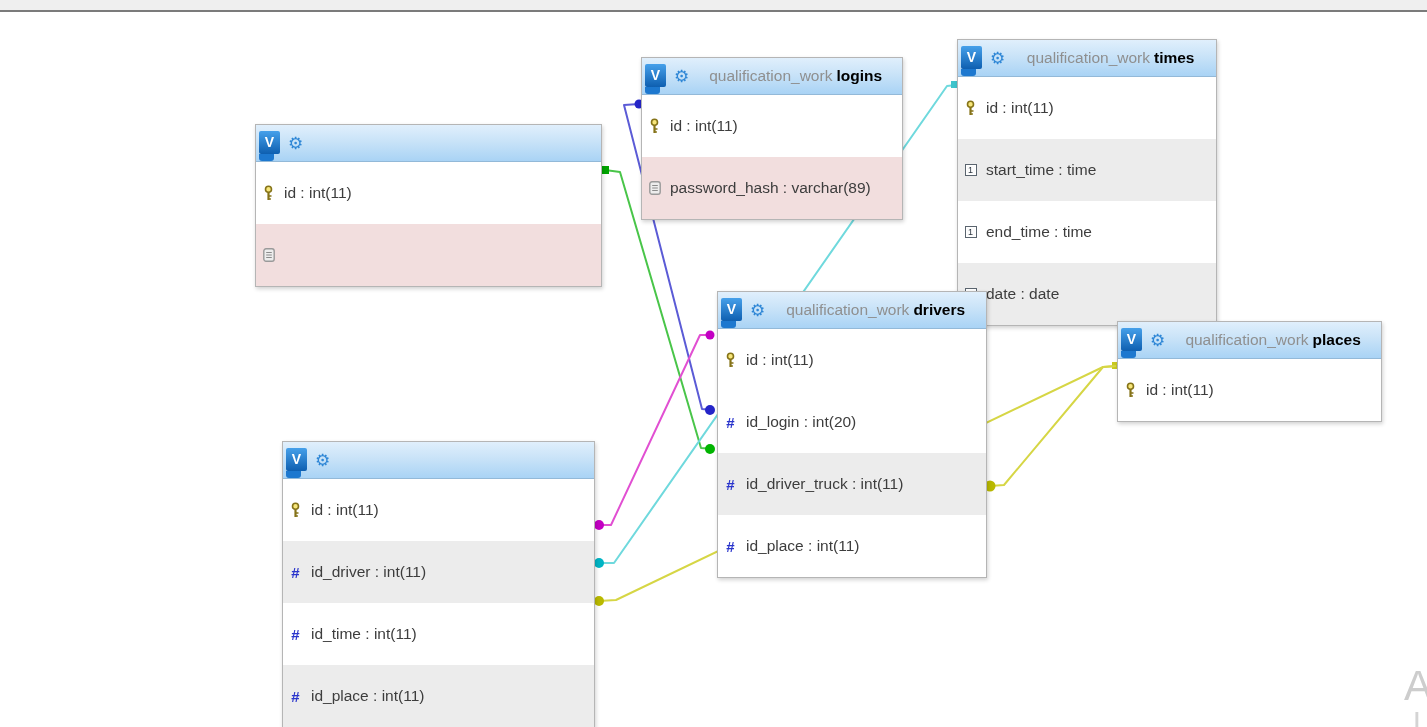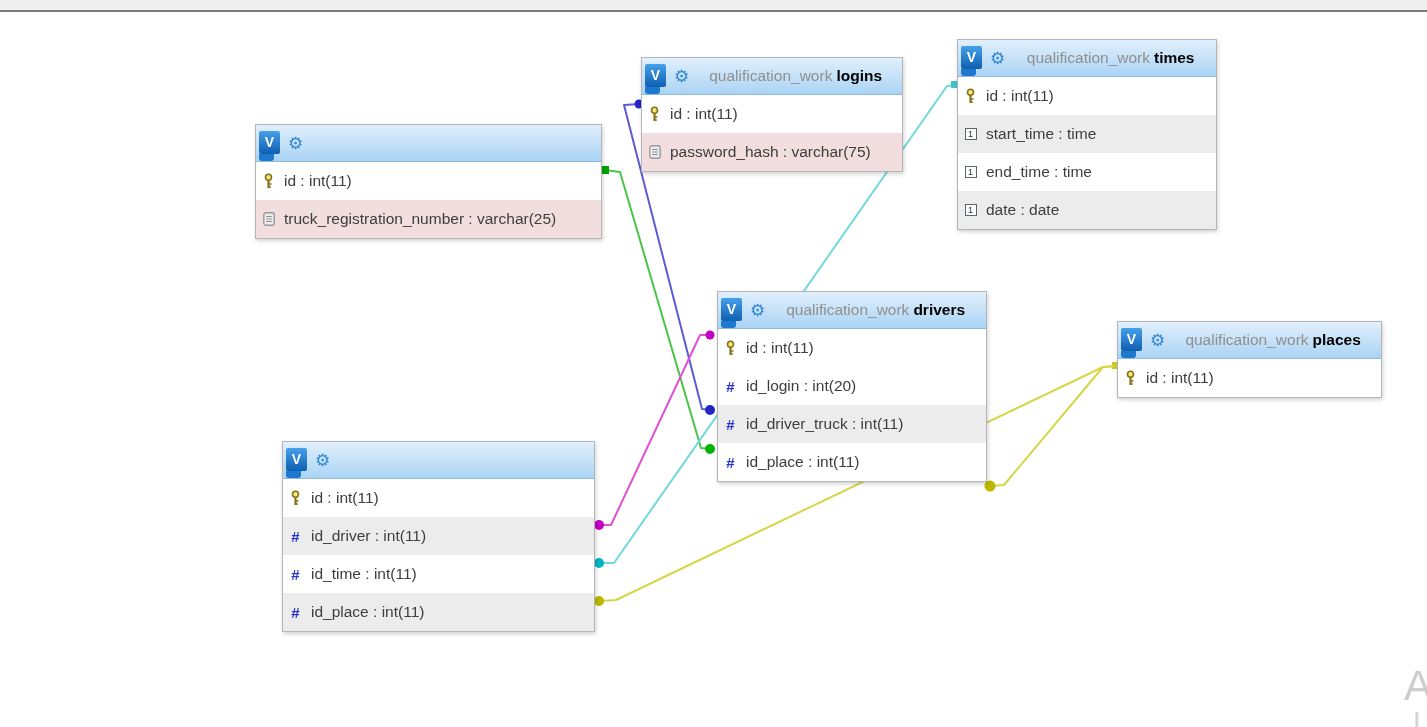--- a/index.html
+++ b/index.html
@@ -26,21 +26,21 @@
     border-bottom:1px solid #93b9d8;cursor:move;position:relative;}
   .vicon{width:21px;height:23px;margin-top:-2px;background:linear-gradient(180deg,#46a0ea,#0e5fb0);
     border-radius:2px;color:#fff;font-weight:bold;font-size:14px;line-height:23px;text-align:center;
     position:relative;flex:0 0 auto;cursor:pointer;}
   .vicon::after{content:"";position:absolute;left:0;top:23px;width:15px;height:7px;
     background:#1d78cf;border-radius:0 0 3px 3px;}
   .gear{color:#2f87d6;font-size:17px;line-height:17px;cursor:pointer;flex:0 0 auto;}
   .hd-text{flex:1;text-align:center;font-size:15.5px;white-space:nowrap;overflow:hidden;}
   .db{color:#8f8f8f;}
   .tn{color:#000;font-weight:bold;margin-left:4px;text-align:center;}
-  .frow{height:38px;display:flex;align-items:center;gap:9px;padding:0 6px;
+  .frow{height:38px;display:flex;align-items:center;gap:9px;padding:12px 6px;
     background:var(--row-plain);white-space:nowrap;}
   .frow.alt{background:var(--row-alt);}
   .frow.pink{background:var(--row-pink);}
   .fic{width:13px;display:inline-flex;justify-content:center;align-items:center;flex:0 0 auto;}
   .ic-hash{font-weight:bold;color:#2a35cc;font-size:15px;}
   .ic-cal{box-sizing:border-box;width:12px;height:12px;border:1px solid #5a646e;background:#fbfbfb;
     display:inline-flex;align-items:center;justify-content:center;
     font-size:9px;line-height:9px;color:#2d3742;box-shadow:inset 0 0 0 1px #ffffff;}
   .flabel{font-size:15.5px;color:#3d3d3d;}
   .wm{position:absolute;color:#cdcdcd;z-index:0;}
@@ -91,21 +91,20 @@
         </span>
       <span class="flabel">id : int(11)</span>
     </div>
     <div class="frow pink">
       <span class="fic">
           <svg width="12" height="14" viewBox="0 0 12 14">
             <rect x="0.8" y="0.8" width="10.4" height="12.4" rx="2.2" fill="#ededed" stroke="#9a9a9a" stroke-width="1.4"></rect>
             <path d="M3.2 4.5 h5.6 M3.2 7 h5.6 M3.2 9.5 h5.6" stroke="#8b8b8b" stroke-width="1.2"></path>
           </svg>
         </span>
-      <span class="flabel">truck_registration_number : varchar(25)</span>
     </div>
   </div>
 
   <div class="dtable" style="left: 641px; top: 45px; width: 260px;">
     <div class="thead">
       <span class="vicon">V</span>
       <span class="gear">⚙</span>
       <span class="hd-text"><span class="db">qualification_work</span><span class="tn">logins</span></span>
     </div>
     <div class="frow">
@@ -118,21 +117,21 @@
         </span>
       <span class="flabel">id : int(11)</span>
     </div>
     <div class="frow pink">
       <span class="fic">
           <svg width="12" height="14" viewBox="0 0 12 14">
             <rect x="0.8" y="0.8" width="10.4" height="12.4" rx="2.2" fill="#ededed" stroke="#9a9a9a" stroke-width="1.4"></rect>
             <path d="M3.2 4.5 h5.6 M3.2 7 h5.6 M3.2 9.5 h5.6" stroke="#8b8b8b" stroke-width="1.2"></path>
           </svg>
         </span>
-      <span class="flabel">password_hash : varchar(75)</span>
+      <span class="flabel">password_hash : varchar(89)</span>
     </div>
   </div>
 
   <div class="dtable" style="left: 957px; top: 27px; width: 258px;">
     <div class="thead">
       <span class="vicon">V</span>
       <span class="gear">⚙</span>
       <span class="hd-text"><span class="db">qualification_work</span><span class="tn">times</span></span>
     </div>
     <div class="frow">

